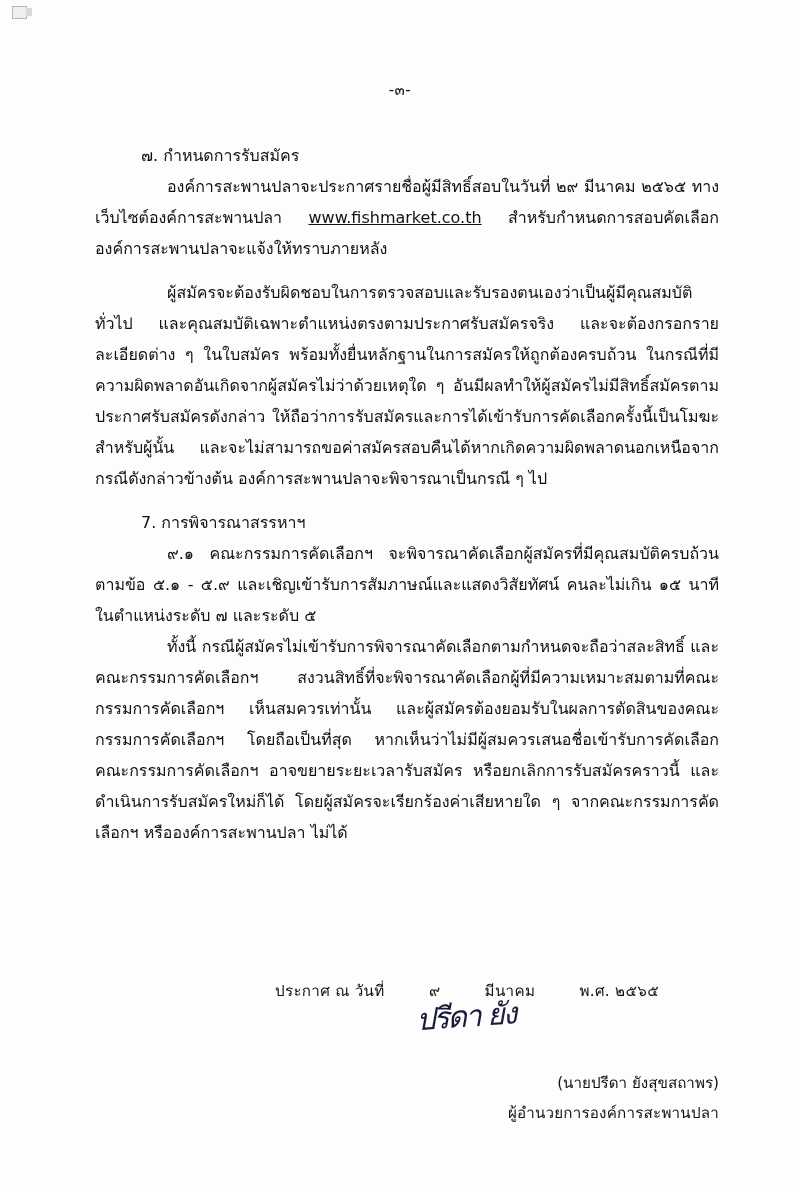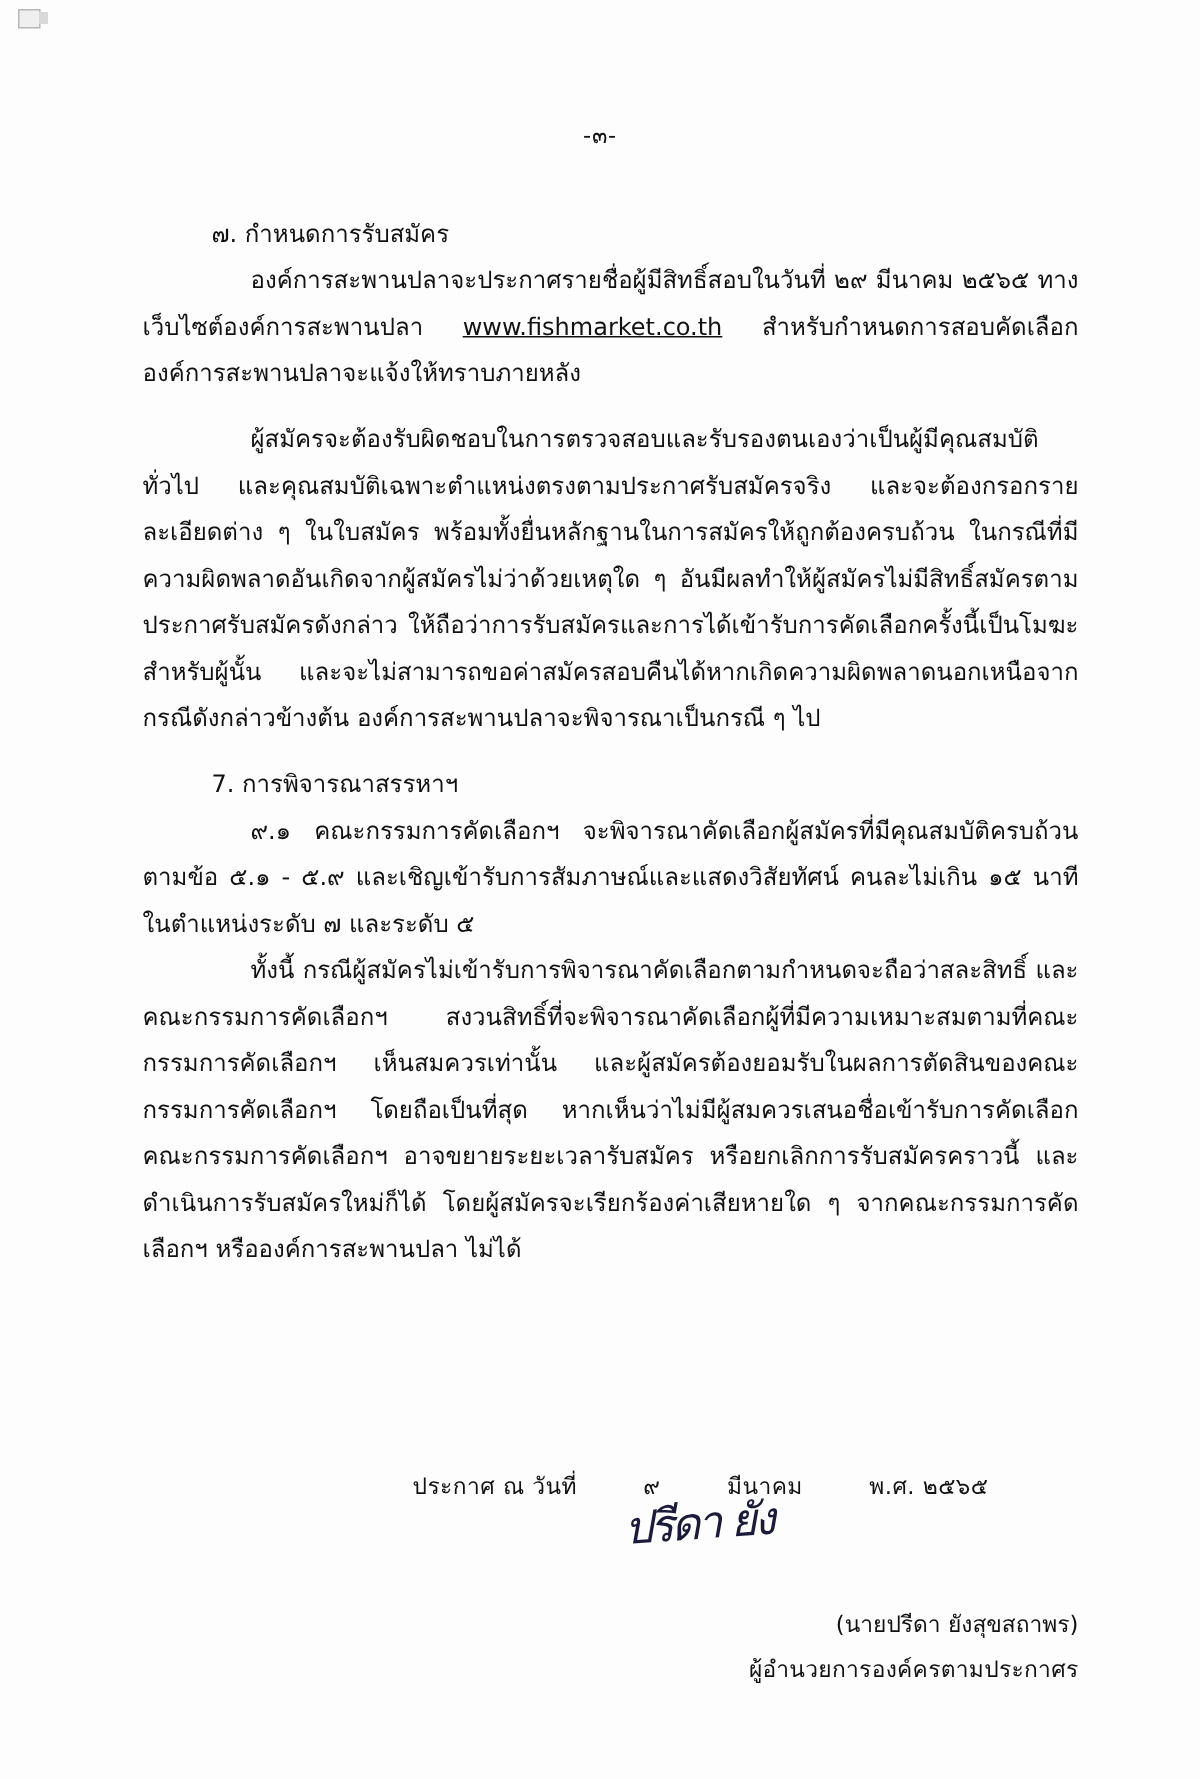--- a/index.html
+++ b/index.html
@@ -144,16 +144,16 @@
       <span>ประกาศ ณ วันที่</span>
       <span class="gap"></span>
       <span>๙</span>
       <span class="gap"></span>
       <span>มีนาคม</span>
       <span class="gap"></span>
       <span>พ.ศ. ๒๕๖๕</span>
     </div>
     <div class="signature">ปรีดา ยัง</div>
     <div class="signer-name">(นายปรีดา ยังสุขสถาพร)</div>
-    <div class="signer-title">ผู้อำนวยการองค์ครตามประกาศร</div>
+    <div class="signer-title">ผู้อำนวยการองค์การสะพานปลา</div>
   </div>
 
 </div>
 
 </body></html>

